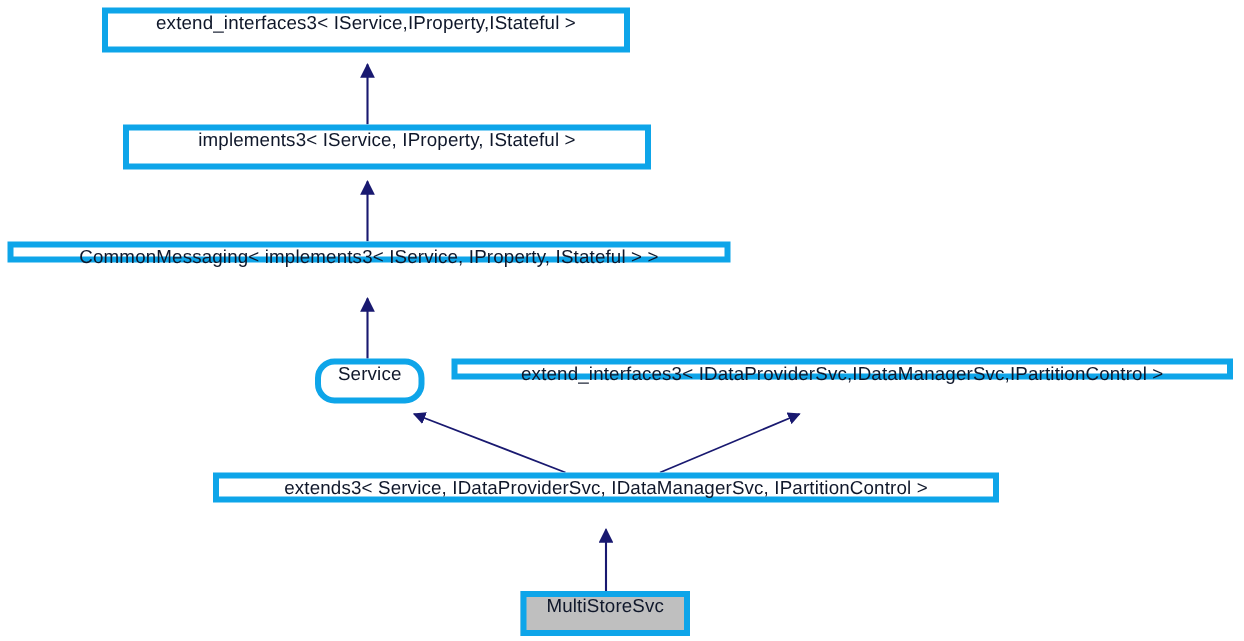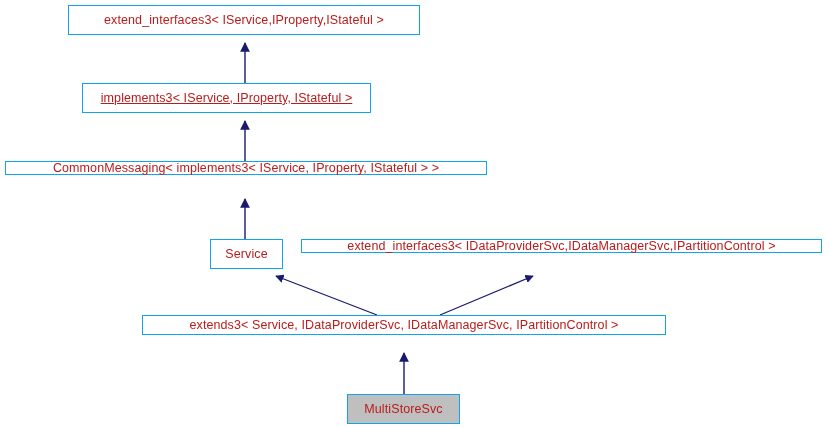--- a/index.html
+++ b/index.html
@@ -18,27 +18,27 @@
   #edges {
     position: absolute;
     left: 0;
     top: 0;
     width: 829px;
     height: 427px;
   }
   .node {
     position: absolute;
     box-sizing: border-box;
-    border: 1px solid #0ea5e9;
+    border: 4px solid #0ea5e9;
     background: #ffffff;
     display: flex;
-    align-items: center;
+    align-items: flex-start;
     justify-content: center;
     white-space: nowrap;
-    color: #b91c1c;
+    color: #0f172a;
     font-size: 12.5px;
     letter-spacing: 0.1px;
     z-index: 2;
   }
   .node.highlight {
     background: #bfbfbf;
   }
   .node-label {
     display: block;
     line-height: 1;
@@ -79,29 +79,29 @@
 
     <g>
       <line x1="404" y1="394" x2="404" y2="353" stroke="#191970" stroke-width="1.4" marker-end="url(#uml-arrow)"></line>
     </g>
   </svg>
 
   <div class="node" style="left:68px; top:5px; width:352px; height:30px;">
     <span class="node-label">extend_interfaces3&lt; IService,IProperty,IStateful &gt;</span>
   </div>
 
-  <div class="node" style="left:82px; top:83px; width:289px; height:30px;text-decoration:underline;">
+  <div class="node" style="left:82px; top:83px; width:352px; height:30px;">
     <span class="node-label">implements3&lt; IService, IProperty, IStateful &gt;</span>
   </div>
 
   <div class="node" style="left:5px; top:161px; width:482px; height:14px;">
     <span class="node-label">CommonMessaging&lt; implements3&lt; IService, IProperty, IStateful &gt; &gt;</span>
   </div>
 
-  <div class="node" style="left:210px; top:239px; width:73px; height:30px;">
+  <div class="node" style="left:210px; top:239px; width:73px; height:30px;border-radius:13px;">
     <span class="node-label">Service</span>
   </div>
 
   <div class="node" style="left:301px; top:239px; width:521px; height:14px;">
     <span class="node-label">extend_interfaces3&lt; IDataProviderSvc,IDataManagerSvc,IPartitionControl &gt;</span>
   </div>
 
   <div class="node" style="left:142px; top:315px; width:524px; height:20px;">
     <span class="node-label">extends3&lt; Service, IDataProviderSvc, IDataManagerSvc, IPartitionControl &gt;</span>
   </div>

